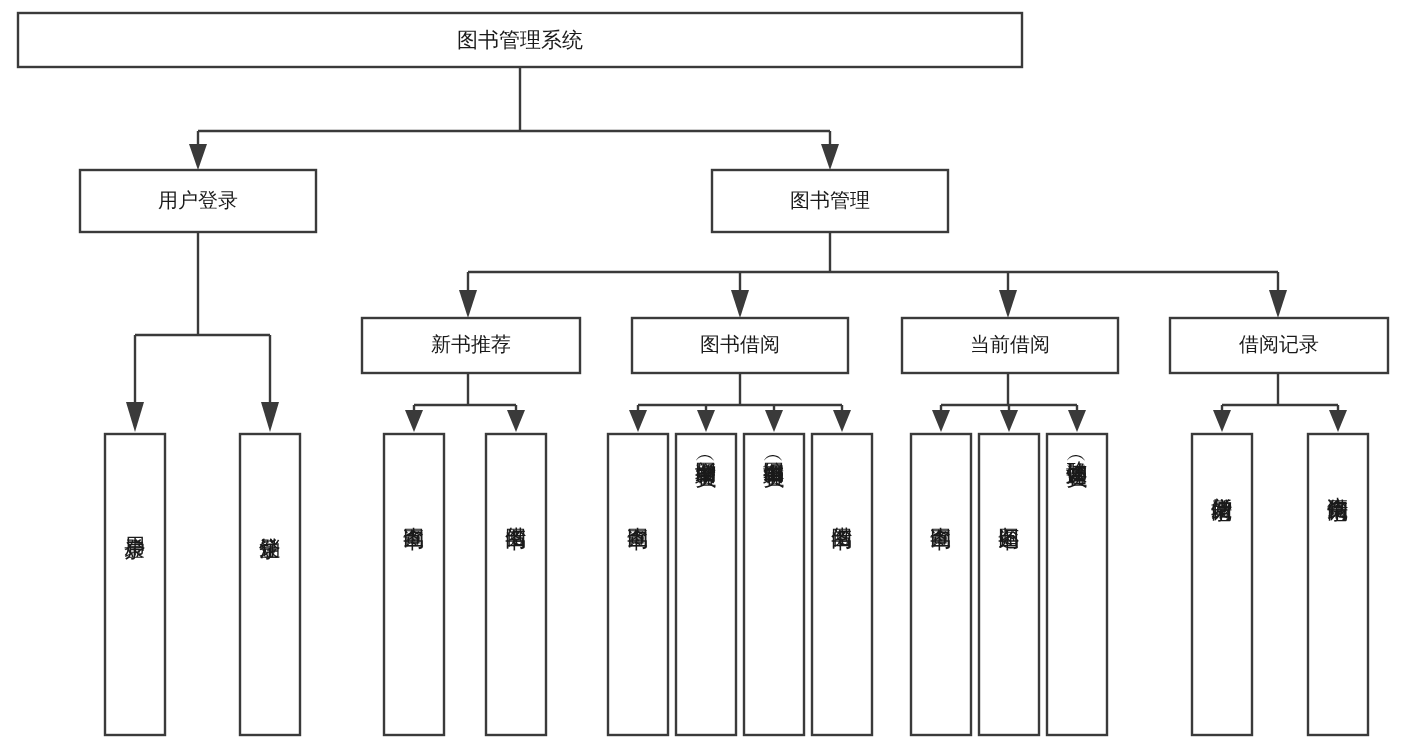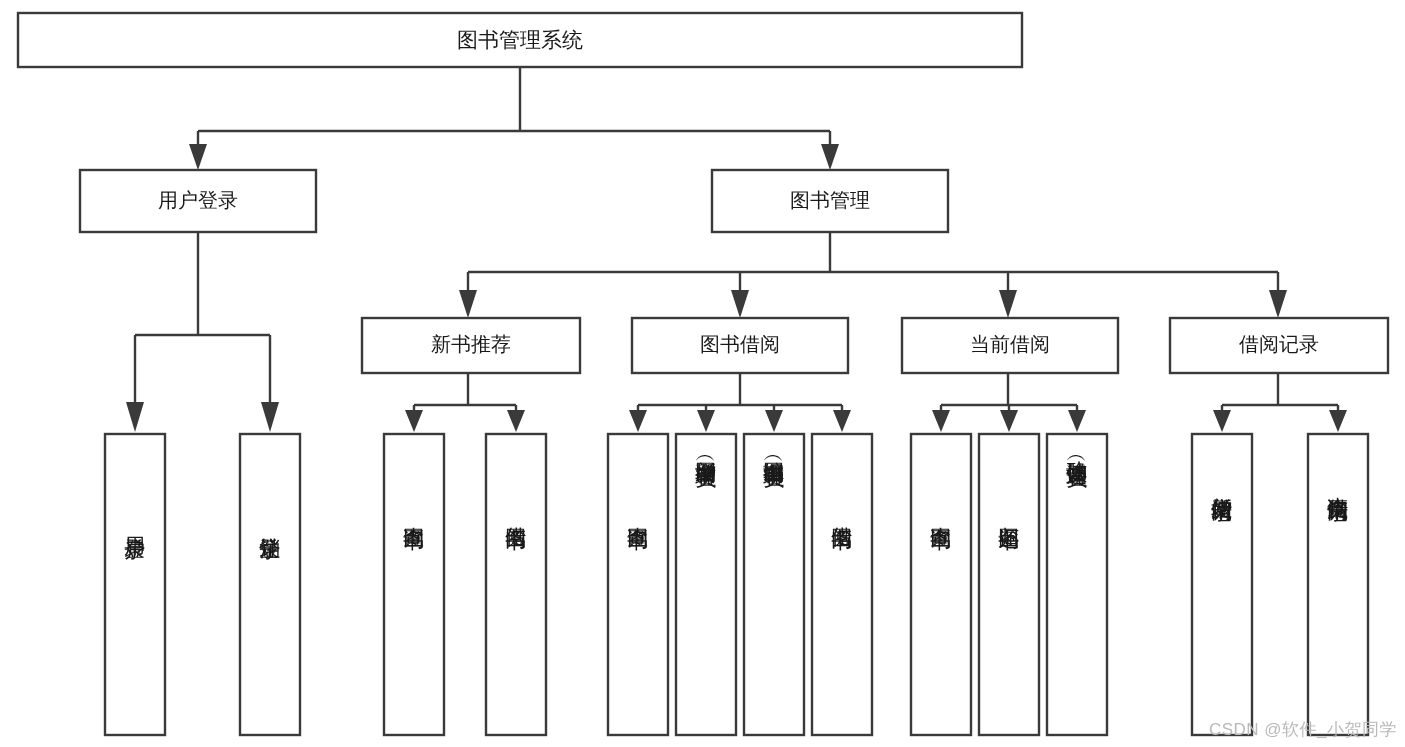--- a/index.html
+++ b/index.html
@@ -253,15 +253,14 @@
   <div class="leaf-label-wrap" style="left:1047px; top:434px; width:60px; height:301px;">
     <span class="leaf-label" style="margin-top:10px;">确认归还（管理员）</span>
   </div>
   <div class="leaf-label-wrap" style="left:1192px; top:434px; width:60px; height:301px;">
     <span class="leaf-label" style="margin-top:46px;">新增借阅记录</span>
   </div>
   <div class="leaf-label-wrap" style="left:1308px; top:434px; width:60px; height:301px;">
     <span class="leaf-label" style="margin-top:46px;">查询借阅记录</span>
   </div>
 
-  <div class="watermark">CSDN @软件_小贺同学</div>
 
 </div>
 
 </body></html>

